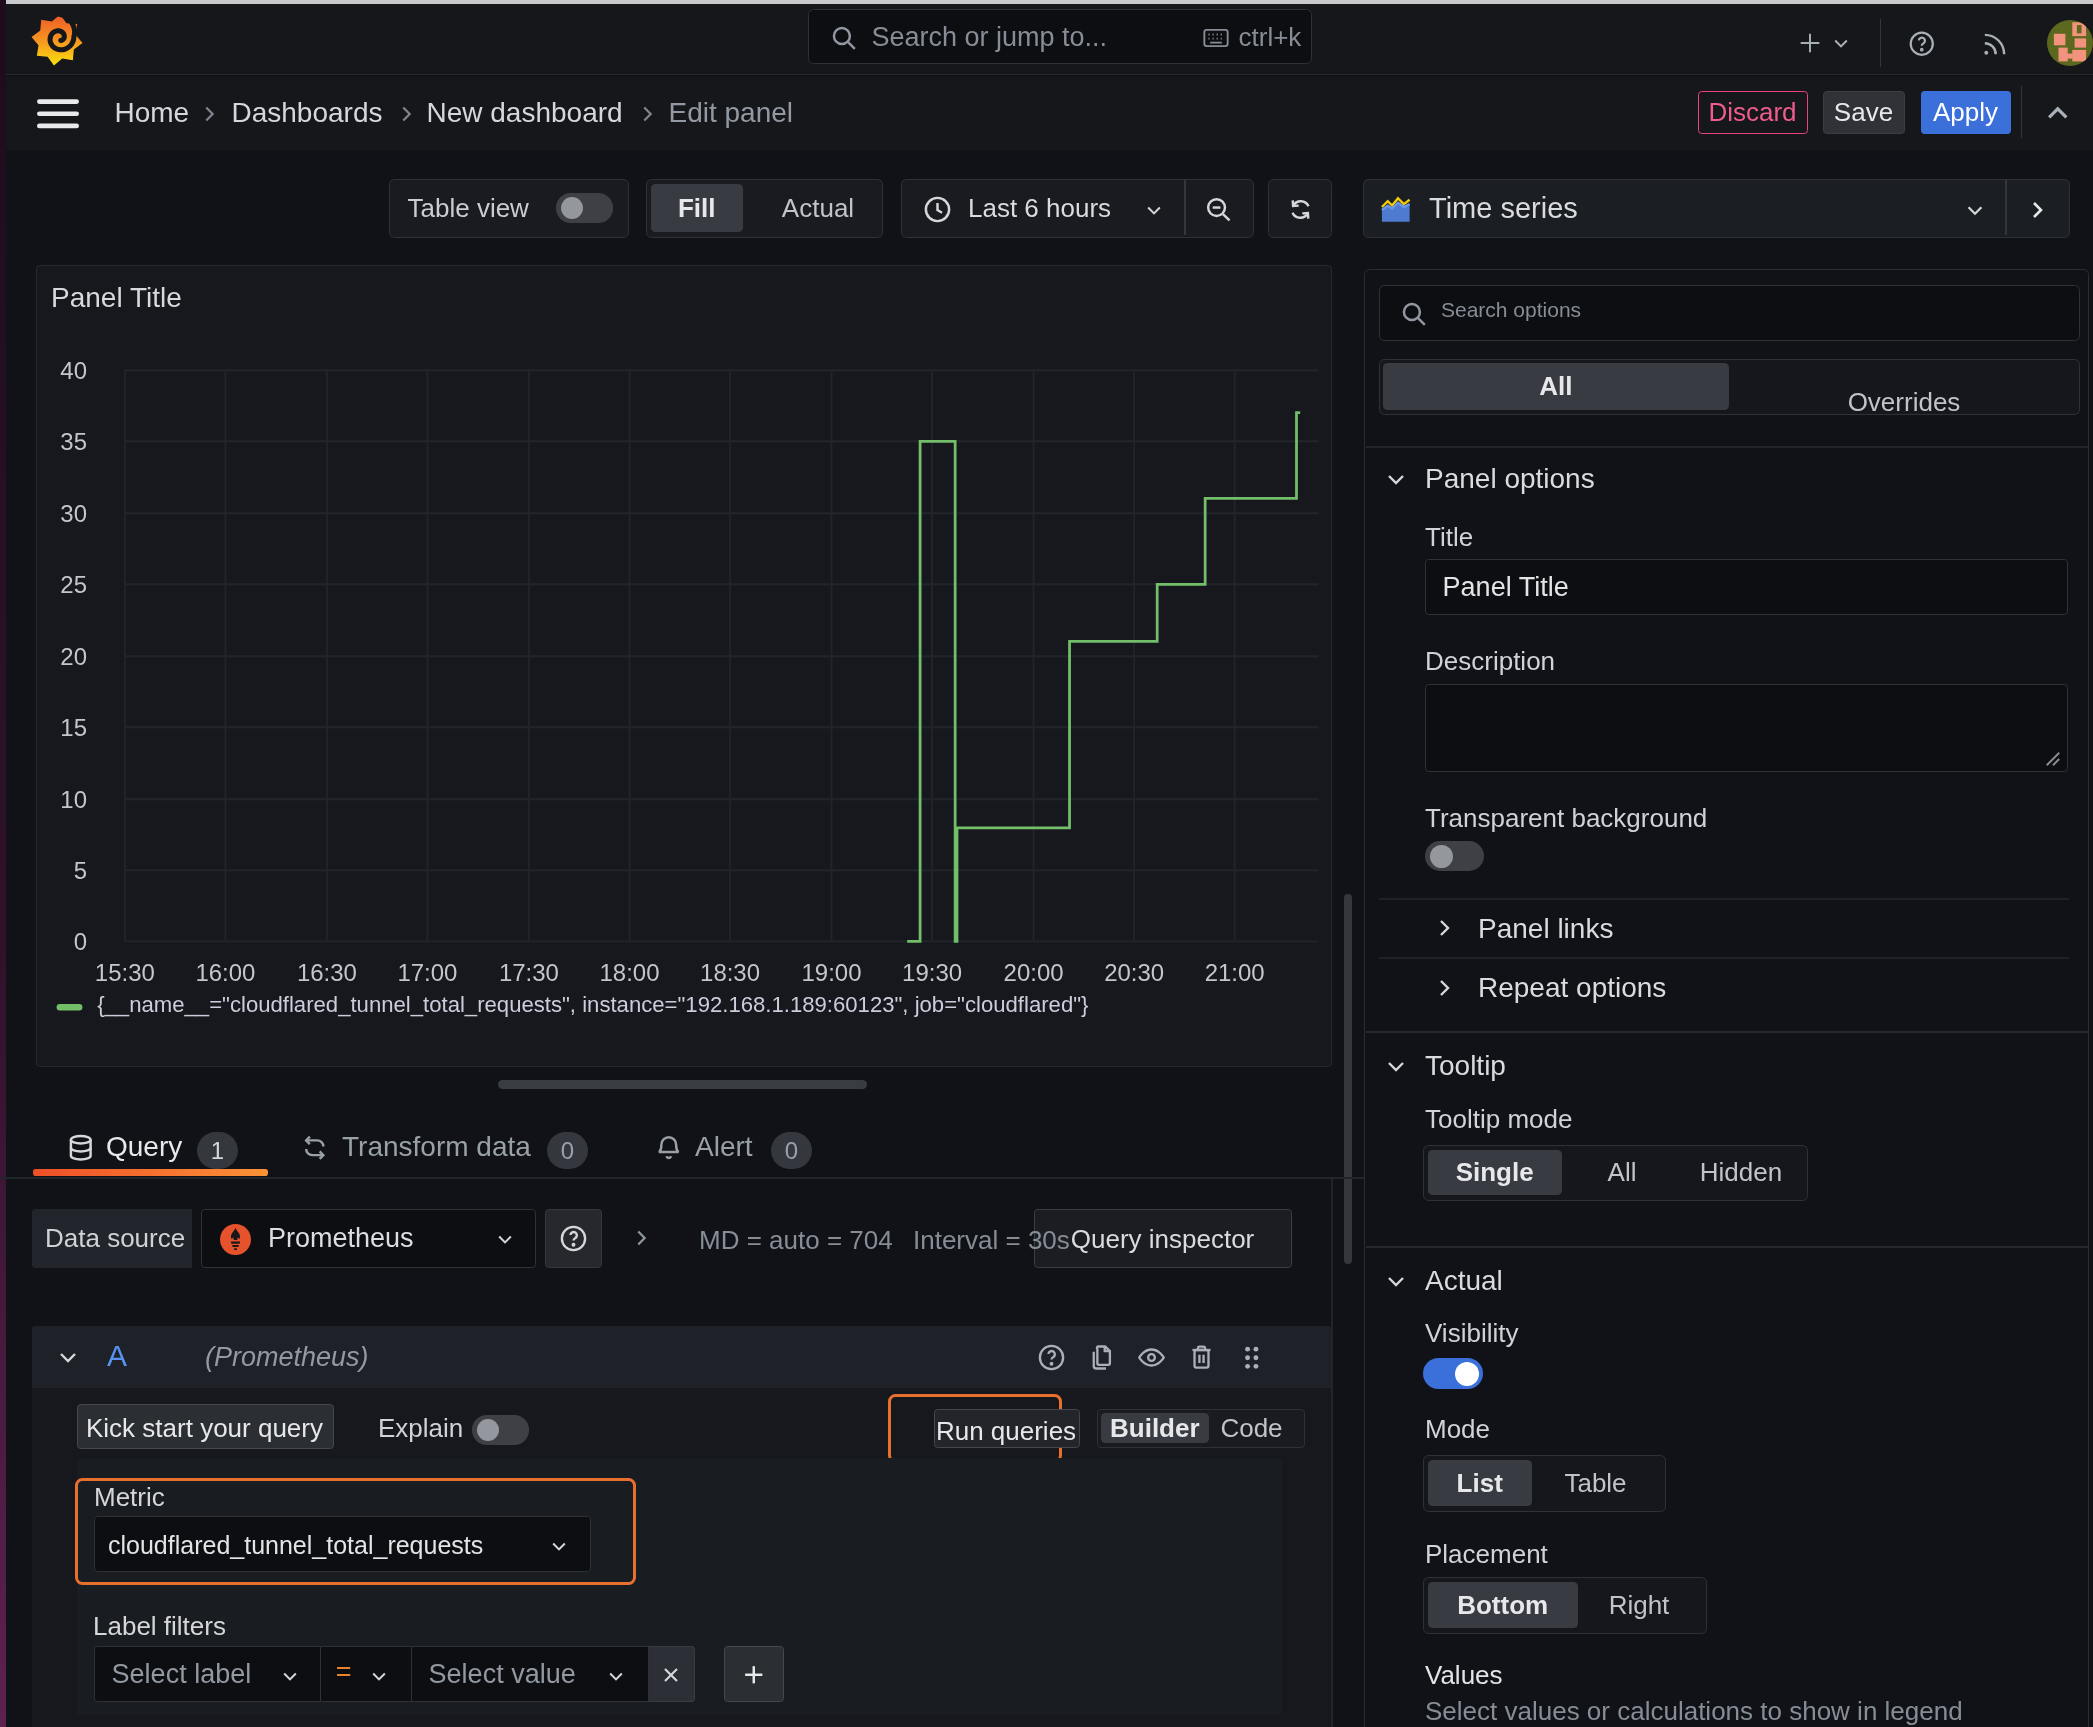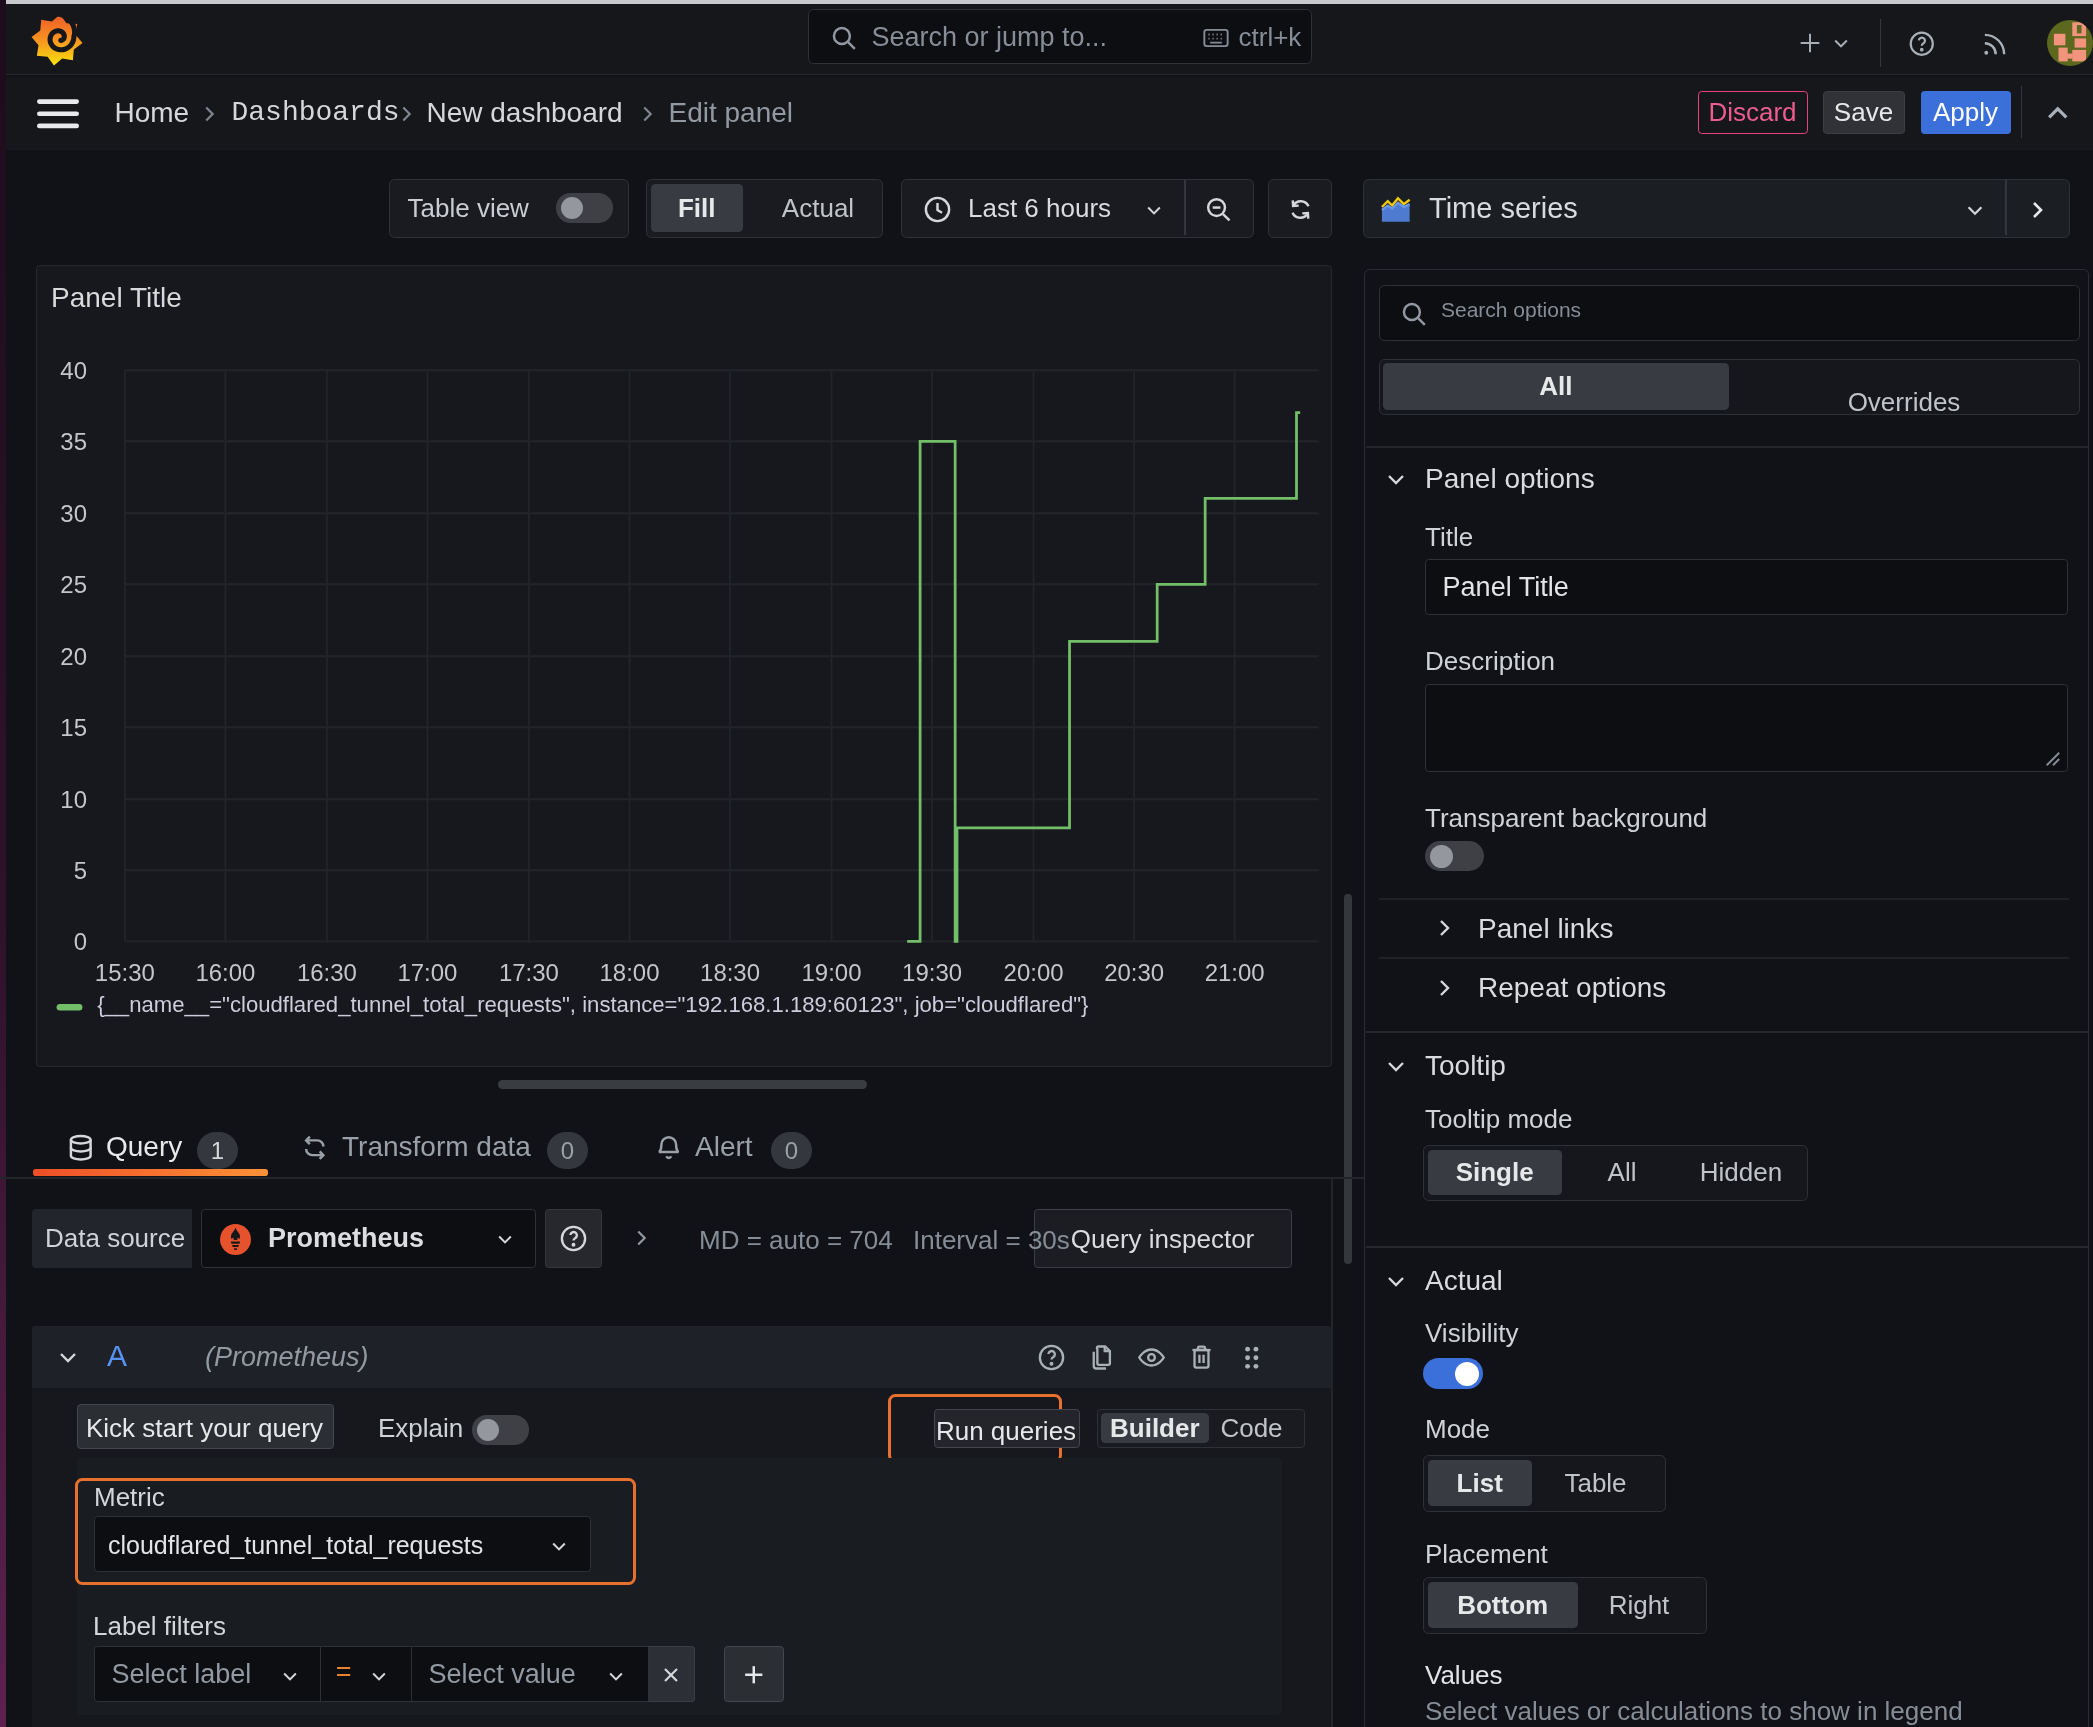--- a/index.html
+++ b/index.html
@@ -86,21 +86,21 @@
 <div class="abs" id="crumbbar" style="left:5.5px;top:77px;width:2088px;height:73px;background:#15171b;">
   <svg class="abs" style="left:31px;top:22px;" width="42" height="29.5" viewBox="0 0 23 16" fill="#e8e9eb">
         <rect y="0" width="23" height="2.6" rx="1.3"></rect>
         <rect y="6.7" width="23" height="2.6" rx="1.3"></rect>
         <rect y="13.4" width="23" height="2.6" rx="1.3"></rect>
       </svg>
   <div class="abs" style="left:109px;top:20px;font-size:28px;color:#d5d7da;">Home</div>
   <svg class="abs" style="left:192px;top:26px;" width="22" height="22" viewBox="0 0 24 24" fill="none" stroke="#80868f" stroke-width="2.4">
         <polyline points="9,5 16,12 9,19"></polyline>
       </svg>
-  <div class="abs" style="left:226px;top:20px;font-size:28px;color:#d5d7da;font-family:Liberation Mono, monospace;">Dashboards</div>
+  <div class="abs" style="left:226px;top:20px;font-size:28px;color:#d5d7da;">Dashboards</div>
   <svg class="abs" style="left:389px;top:26px;" width="22" height="22" viewBox="0 0 24 24" fill="none" stroke="#80868f" stroke-width="2.4">
         <polyline points="9,5 16,12 9,19"></polyline>
       </svg>
   <div class="abs" style="left:421px;top:20px;font-size:28px;color:#d5d7da;">New dashboard</div>
   <svg class="abs" style="left:630px;top:26px;" width="22" height="22" viewBox="0 0 24 24" fill="none" stroke="#80868f" stroke-width="2.4">
         <polyline points="9,5 16,12 9,19"></polyline>
       </svg>
   <div class="abs" style="left:663px;top:20px;font-size:28px;color:#9299a2;">Edit panel</div>
 
   <div class="abs" style="left:1692px;top:14px;width:110px;height:43px;border:1.8px solid #e8417c;border-radius:3.7px;color:#ef5c8e;font-size:26px;text-align:center;line-height:40px;">Discard</div>
@@ -261,21 +261,21 @@
 
 <div id="dsrow">
   <div class="abs" style="left:32px;top:1209px;width:160px;height:59px;background:#22252b;border-radius:3.7px 0 0 3.7px;">
     <div class="abs" style="left:13px;top:14px;font-size:26px;color:#cfd2d6;">Data source</div>
   </div>
   <div class="abs" style="left:201px;top:1209px;width:335px;height:59px;background:#0d0e12;border:1.8px solid #2e3136;border-radius:3.7px;">
     <svg class="abs" style="left:15.7px;top:12px;" width="35" height="35" viewBox="0 0 24 24">
           <circle cx="12" cy="12" r="10.6" fill="#e6522c"></circle>
           <path fill="#16181c" d="M12 3.9 C12.5 5.8 13.9 6.7 14.6 8.1 C15.2 9.2 15.3 10.6 14.7 11.7 L13.5 10.6 L13.2 12.4 L10.8 12.4 L10.5 10.6 L9.3 11.7 C8.7 10.6 8.8 9.2 9.4 8.1 C10.1 6.7 11.5 5.8 12 3.9 Z M8.8 13.3 L15.2 13.3 L14.8 14.9 L9.2 14.9 Z M9.7 15.8 L14.3 15.8 L13.9 17.2 L10.1 17.2 Z M11.1 18 L12.9 18 L12.9 19.2 L11.1 19.2 Z"></path>
         </svg>
-    <div class="abs" style="left:66px;top:13px;font-size:27px;color:#dcdde0;font-weight:bold;">Prometheus</div>
+    <div class="abs" style="left:66px;top:13px;font-size:27px;color:#dcdde0;">Prometheus</div>
     <svg class="abs" style="left:293px;top:19.4px;" width="20" height="20" viewBox="0 0 24 24" fill="none" stroke="#d5d7da" stroke-width="2.4">
           <polyline points="5,9 12,16 19,9"></polyline>
         </svg>
   </div>
   <div class="abs" style="left:545px;top:1209px;width:57px;height:59px;background:#26282d;border:1.8px solid #34373c;border-radius:3.7px;">
     <svg class="abs" style="left:12px;top:13px;" width="31" height="31" viewBox="0 0 24 24" fill="none" stroke="#d5d7da" stroke-width="1.8">
           <circle cx="12" cy="12" r="9"></circle>
           <path d="M9.6 9.3a2.5 2.5 0 1 1 3.7 2.4c-.8.5-1.3 1-1.3 1.9"></path>
           <circle cx="12" cy="16.8" r="0.6" fill="#d5d7da"></circle>
         </svg>

